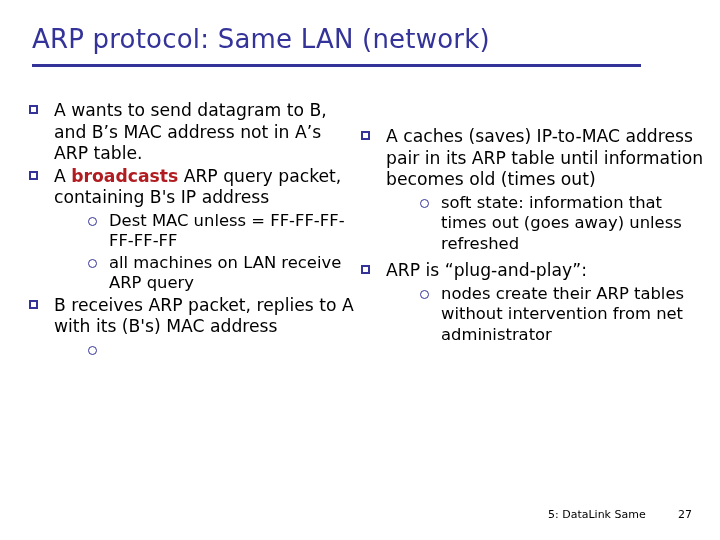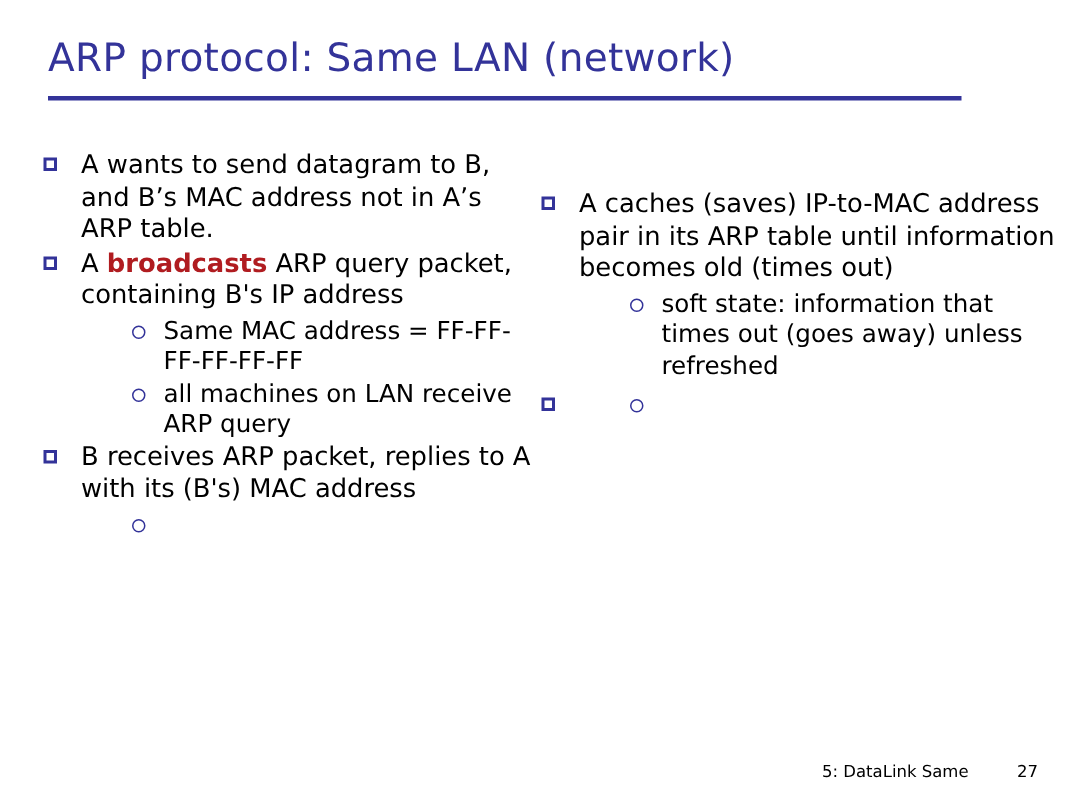--- a/index.html
+++ b/index.html
@@ -132,21 +132,21 @@
       <span class="marker-square"></span>
       <span>A wants to send datagram to B, and B’s MAC address not in A’s ARP table.</span>
     </li>
 
     <li class="b1">
       <span class="marker-square"></span>
       <span>A </span><span class="hl-red">broadcasts</span><span> ARP query packet, containing B's IP address</span>
       <ul class="level2">
         <li class="b2">
           <span class="marker-circle"></span>
-          <span>Same MAC address = FF-FF-FF-FF-FF-FF</span>
+          <span>Dest MAC unless = FF-FF-FF-FF-FF-FF</span>
         </li>
         <li class="b2">
           <span class="marker-circle"></span>
           <span>all machines on LAN receive ARP query</span>
         </li>
       </ul>
     </li>
 
     <li class="b1">
       <span class="marker-square"></span>
@@ -170,23 +170,25 @@
       <ul class="level2">
         <li class="b2">
           <span class="marker-circle"></span>
           <span>soft state: information that times out (goes away) unless refreshed</span>
         </li>
       </ul>
     </li>
 
     <li class="b1" style="margin-top:6px;">
       <span class="marker-square"></span>
+      <span>ARP is “plug-and-play”:</span>
       <ul class="level2">
         <li class="b2">
           <span class="marker-circle"></span>
+          <span>nodes create their ARP tables without intervention from net administrator</span>
         </li>
       </ul>
     </li>
 
   </ul>
 </div>
 
 <div class="footer-label">5: DataLink Same</div>
 <div class="footer-page">27</div>
 

